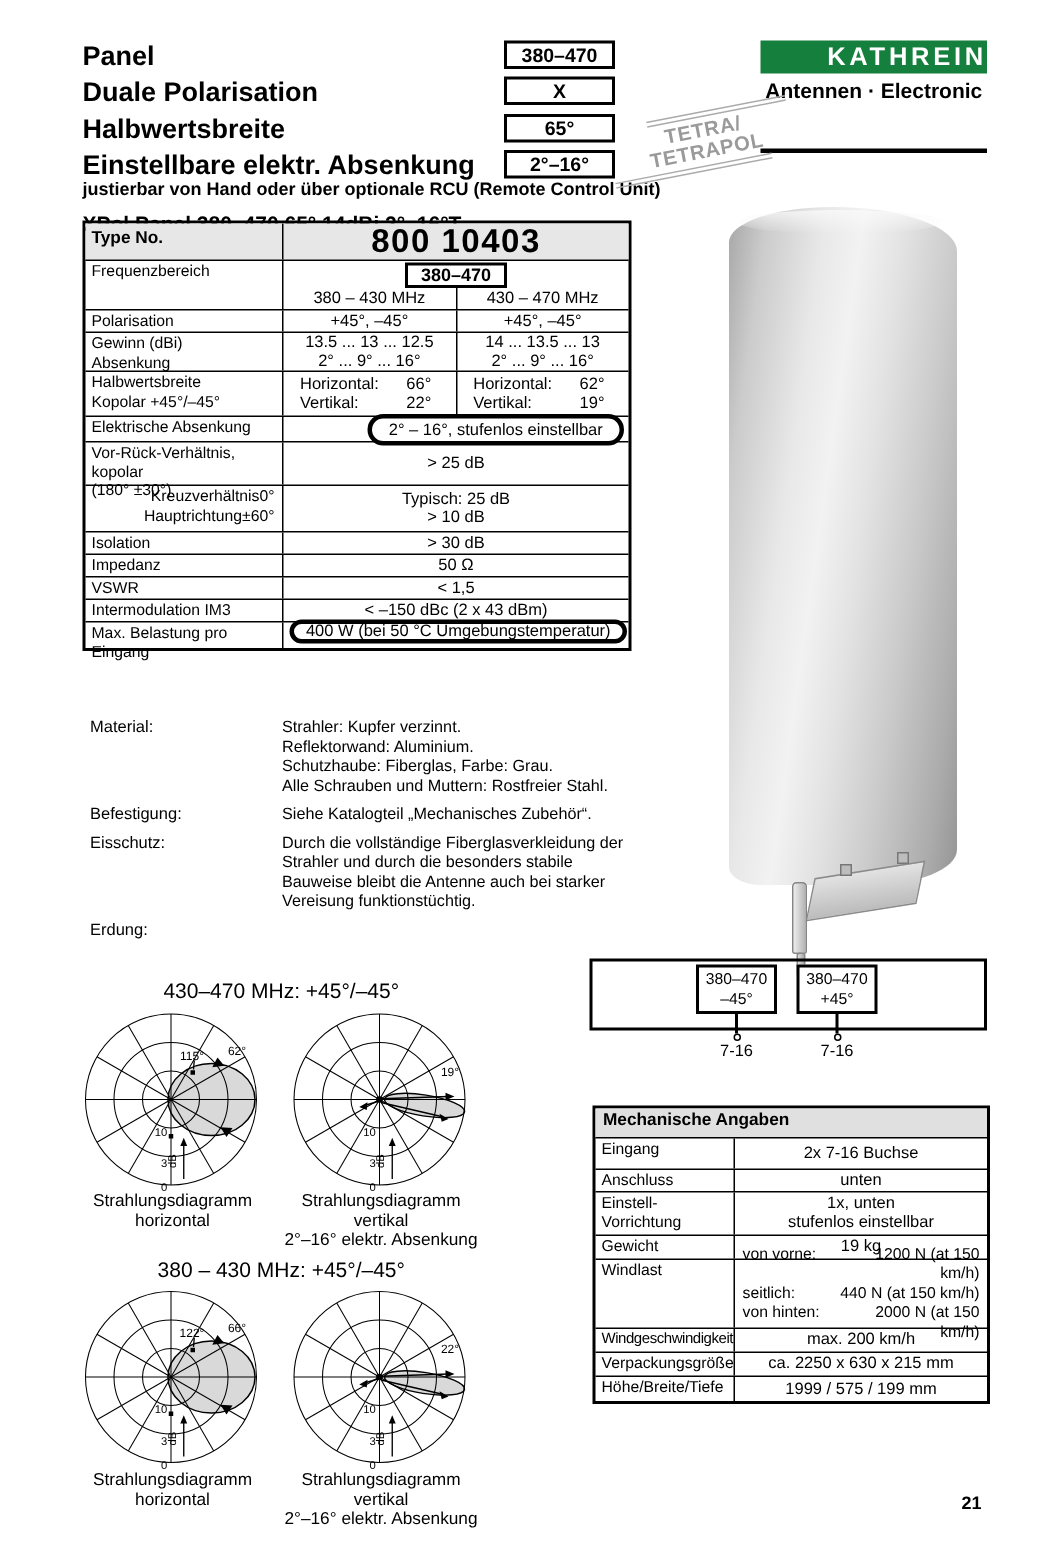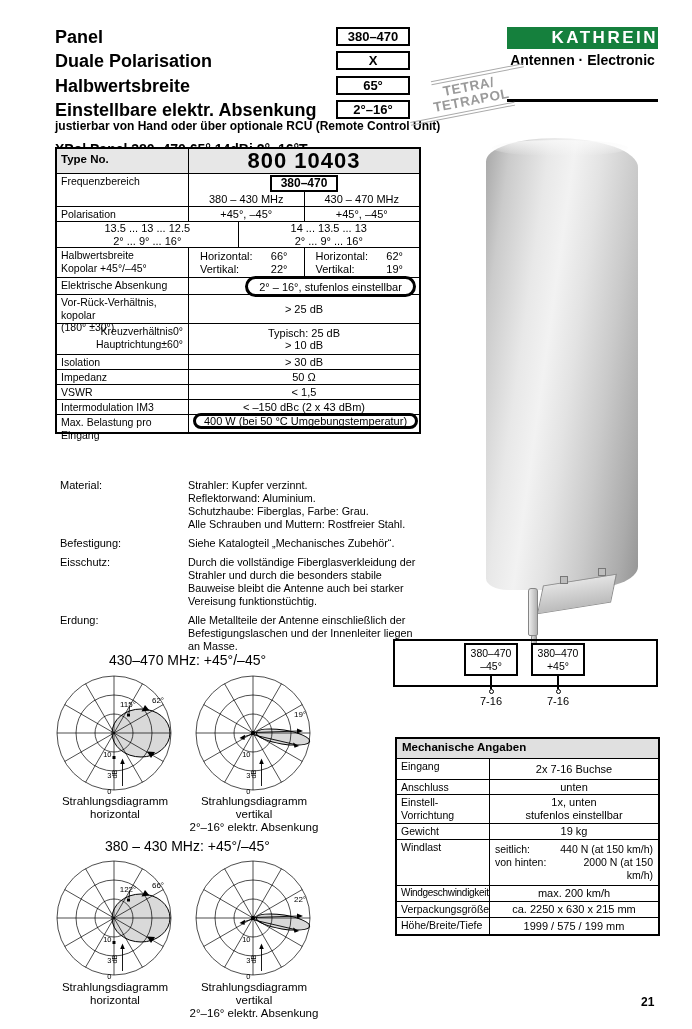--- a/index.html
+++ b/index.html
@@ -175,20 +175,24 @@
       </div>
     </div>
     <div class="srow" style="height:15px;">
       <div class="sl">Polarisation</div>
       <div class="sv halves">
         <div class="half">+45°, –45°</div>
         <div class="half">+45°, –45°</div>
       </div>
     </div>
     <div class="srow" style="height:26px;">
+      <div class="sl">
+        <div>Gewinn (dBi)</div>
+        <div>Absenkung</div>
+      </div>
       <div class="sv halves">
         <div class="half">
           <div>13.5 ... 13 ... 12.5</div>
           <div>2° ... 9° ... 16°</div>
         </div>
         <div class="half">
           <div>14 ... 13.5 ... 13</div>
           <div>2° ... 9° ... 16°</div>
         </div>
       </div>
@@ -292,25 +296,20 @@
       <div class="plabel">Eisschutz:</div>
       <div class="plines">
         <div>Durch die vollständige Fiberglasverkleidung der</div>
         <div>Strahler und durch die besonders stabile</div>
         <div>Bauweise bleibt die Antenne auch bei starker</div>
         <div>Vereisung funktionstüchtig.</div>
       </div>
     </div>
     <div class="prop">
       <div class="plabel">Erdung:</div>
-      <div class="plines">
-        <div>Alle Metallteile der Antenne einschließlich der</div>
-        <div>Befestigungslaschen und der Innenleiter liegen</div>
-        <div>an Masse.</div>
-      </div>
     </div>
   </div>
 
   <div class="abs connbox"></div>
   <div class="abs port p1">
     <div class="pbox">
       <div>380–470</div>
       <div>–45°</div>
     </div>
     <div class="pstem"></div>
@@ -347,20 +346,24 @@
         <div>stufenlos einstellbar</div>
       </div>
     </div>
     <div class="mrow" style="height:16px;">
       <div class="ml">Gewicht</div>
       <div class="mv">19 kg</div>
     </div>
     <div class="mrow" style="height:46px;">
       <div class="ml">Windlast</div>
       <div class="mv">
+        <div class="wline">
+            <span class="wk">von vorne:</span>
+            <span class="wv">1200 N (at 150 km/h)</span>
+          </div>
         <div class="wline">
             <span class="wk">seitlich:</span>
             <span class="wv">440 N (at 150 km/h)</span>
           </div>
         <div class="wline">
             <span class="wk">von hinten:</span>
             <span class="wv">2000 N (at 150 km/h)</span>
           </div>
       </div>
     </div>

